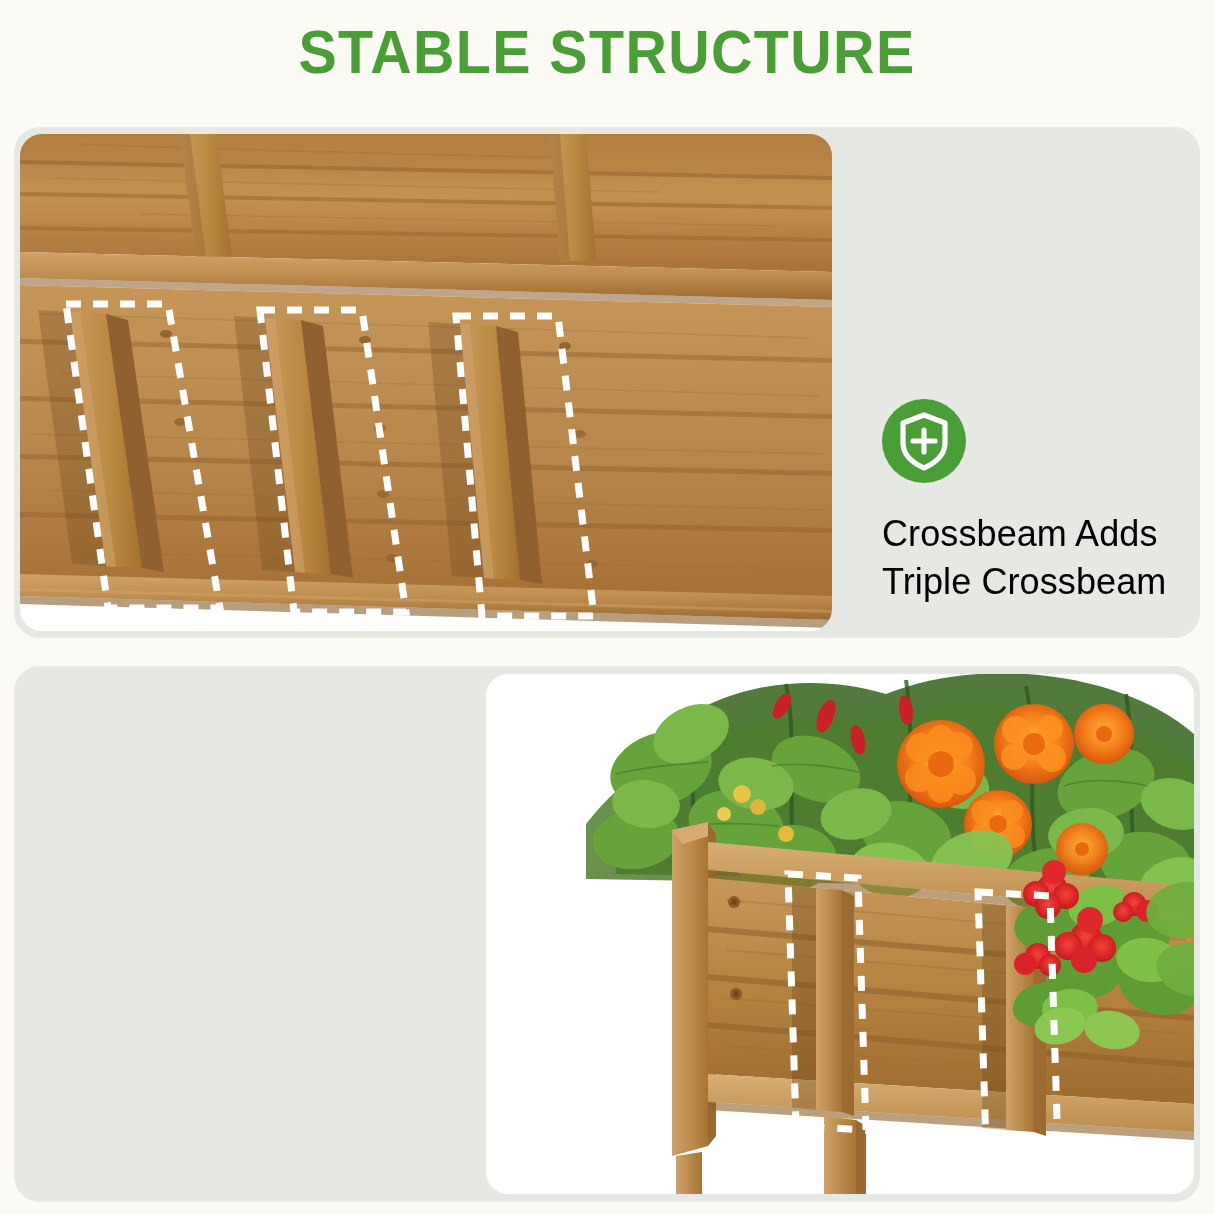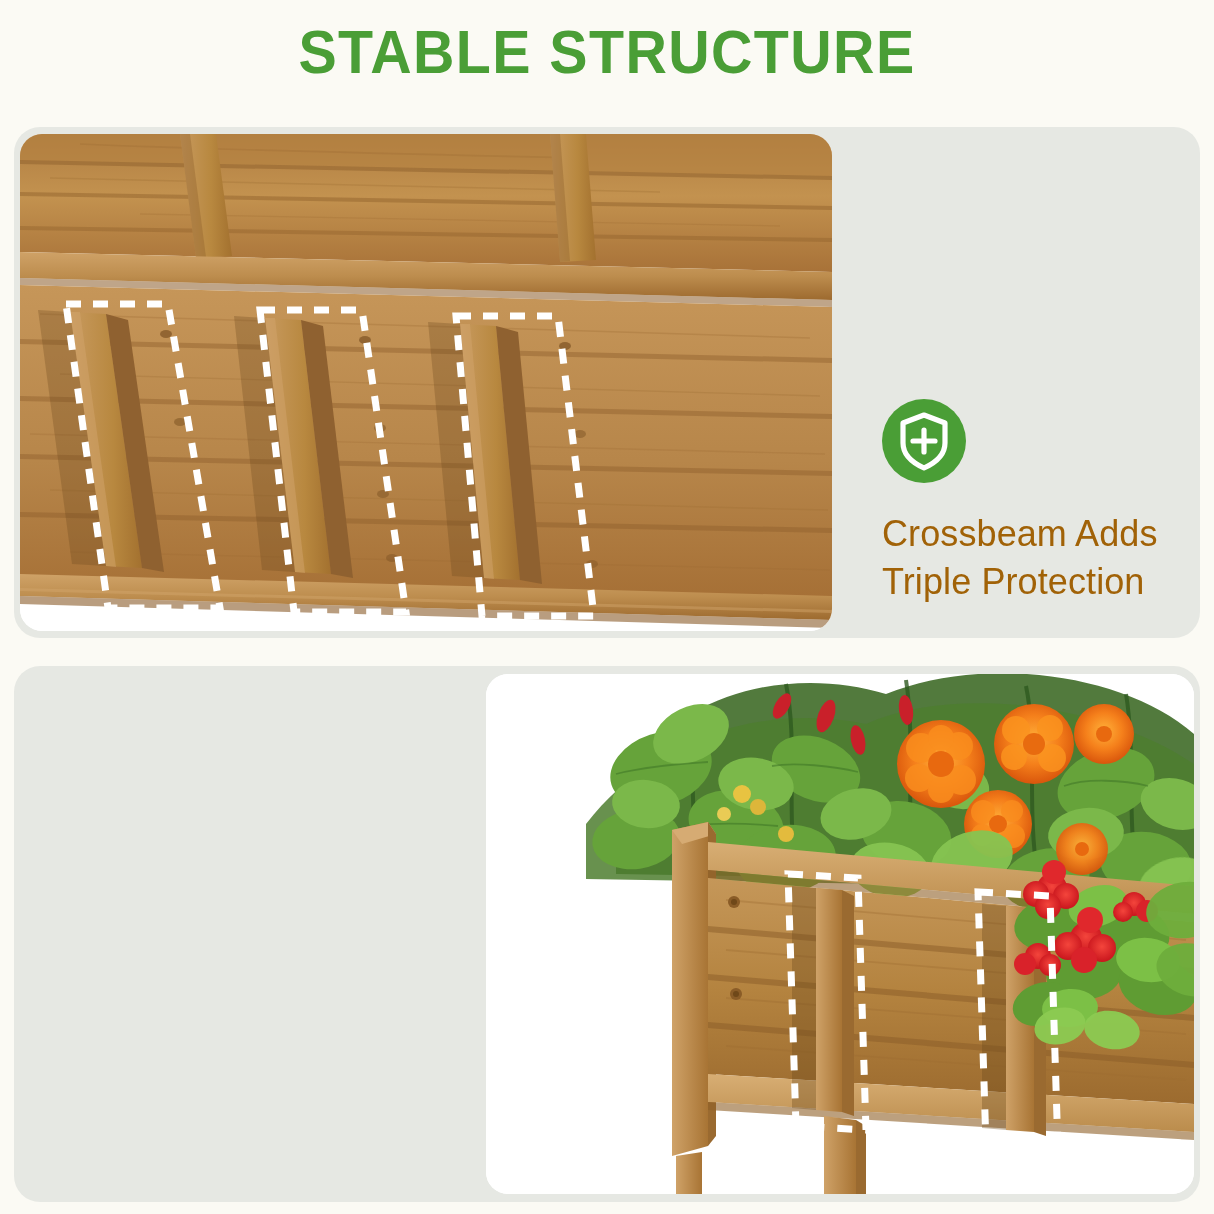--- a/index.html
+++ b/index.html
@@ -86,21 +86,21 @@
     position: relative;
     overflow: hidden;
   }
 
   .icon-circle svg { position: absolute; inset: 0; width: 100%; height: 100%; }
 
   .caption {
     margin-top: 27px;
     font-size: 36px;
     line-height: 1.33;
-    color: #a16207;
+    color: #000000;
     font-weight: 400;
     letter-spacing: 0.1px;
   }
 
   
   .wood-scene { position: absolute; inset: 0; }
   .wood-scene svg { display: block; width: 100%; height: 100%; }
 
   
   .planter-scene { position: absolute; inset: 0; }
@@ -228,21 +228,21 @@
 
   <div class="feature" id="feature-top">
     <div class="icon-circle">
       <svg viewBox="0 0 84 84" aria-hidden="true">
         <path d="M42 16 L63 24 L63 44 C63 56 53 64 42 69 C31 64 21 56 21 44 L21 24 Z" fill="none" stroke="#ffffff" stroke-width="5.2" stroke-linejoin="round"></path>
         <path d="M42 31 L42 53 M31 42 L53 42" stroke="#ffffff" stroke-width="5.2" stroke-linecap="round"></path>
       </svg>
     </div>
     <div class="caption">
       <div>Crossbeam Adds</div>
-      <div>Triple Protection</div>
+      <div>Triple Crossbeam</div>
     </div>
   </div>
 </div>
 
 <div class="card" id="card-bottom">
 
   <div class="photo-panel" id="photo-bottom">
     <div class="planter-scene">
       <svg viewBox="0 0 708 520" preserveAspectRatio="none" aria-hidden="true">
         <defs>

